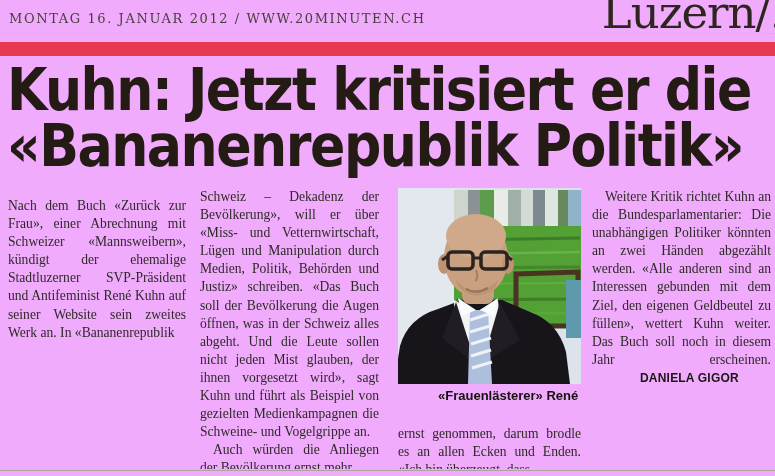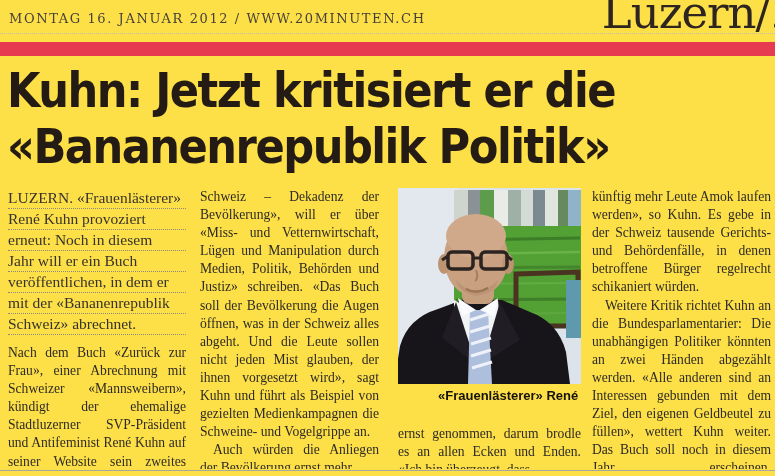--- a/index.html
+++ b/index.html
@@ -1,18 +1,18 @@
 <!DOCTYPE html>
 <html lang="de"><head>
 <meta charset="utf-8">
 <style>
   html,body{margin:0;padding:0;background:#ffffff;}
   #page{
     position:relative;width:775px;height:476px;overflow:hidden;
-    background:#fde047;font-family:"Liberation Serif",serif;color:#2c2824;
+    background:#f0abfc;font-family:"Liberation Serif",serif;color:#2c2824;
   }
   
   .dateline{
     position:absolute;left:9px;top:11px;
     font-family:"DejaVu Serif",serif;font-size:13px;letter-spacing:1.6px;
     color:#46403b;white-space:nowrap;
   }
   .masthead{
     position:absolute;right:-8px;top:-14px;
     font-family:"DejaVu Serif",serif;font-size:45px;font-weight:500;
@@ -23,21 +23,21 @@
     border-top:1px dotted #c2beba;
   }
   .red-bar{
     position:absolute;left:0;top:42px;width:775px;height:14px;
   }
   
   .headline{
     position:absolute;left:7px;top:62px;width:768px;
     font-family:"DejaVu Sans","Liberation Sans",sans-serif;
     font-stretch:condensed;font-weight:bold;
-    font-size:48px;line-height:56px;letter-spacing:-1.5px;
+    font-size:58px;line-height:56px;letter-spacing:-1.5px;
     color:#251b15;white-space:nowrap;
   }
   
   .col{position:absolute;top:188px;height:281px;overflow:hidden;}
   #col1{left:8px;width:178px;}
   #col2{left:200px;width:179px;}
   #col3{left:398px;width:183px;}
   #col4{left:592px;width:179px;}
 
   .lead-line{
@@ -77,29 +77,20 @@
   <div class="masthead">Luzern/.</div>
   <div class="dotted-rule"></div>
   <div class="red-bar" id="redbar" style="background: rgb(229, 58, 79);"></div>
 
   <div class="headline">
     <div>Kuhn: Jetzt kritisiert er die</div>
     <div>«Bananenrepublik Politik»</div>
   </div>
 
   <div class="col" id="col1">
-    <div>
-      <div class="lead-line">LUZERN. «Frauenlästerer»</div>
-      <div class="lead-line">René Kuhn provoziert</div>
-      <div class="lead-line">erneut: Noch in diesem</div>
-      <div class="lead-line">Jahr will er ein Buch</div>
-      <div class="lead-line">veröffentlichen, in dem er</div>
-      <div class="lead-line">mit der «Bananenrepublik</div>
-      <div class="lead-line">Schweiz» abrechnet.</div>
-    </div>
     <p class="body-p">Nach dem Buch «Zurück zur Frau», einer Abrechnung mit Schweizer «Mannsweibern», kündigt der ehemalige Stadtluzerner SVP-Präsident und Antifeminist René Kuhn auf seiner Website sein zweites Werk an. In «Bananenrepublik</p>
   </div>
 
   <div class="col" id="col2">
     <p class="body-p">Schweiz – Dekadenz der Bevölkerung», will er über «Miss- und Vetternwirtschaft, Lügen und Manipulation durch Medien, Politik, Behörden und Justiz» schreiben. «Das Buch soll der Bevölkerung die Augen öffnen, was in der Schweiz alles abgeht. Und die Leute sollen nicht jeden Mist glauben, der ihnen vorgesetzt wird», sagt Kuhn und führt als Beispiel von gezielten Medienkampagnen die Schweine- und Vogelgrippe an.</p>
     <p class="body-p indent">Auch würden die Anliegen der Bevölkerung ernst mehr</p>
   </div>
 
   <div class="col" id="col3">
     <div class="photo-wrap">
@@ -172,19 +163,18 @@
 
           <path d="M58 92 Q78 114 100 92 Q98 106 78 108 Q60 104 58 92" fill="#b08a6a" opacity="0.5"></path>
         </g>
       </svg>
     </div>
     <div class="photo-caption">«Frauenlästerer» René Kuhn.</div>
     <p class="body-p">ernst genommen, darum brodle es an allen Ecken und Enden. «Ich bin überzeugt, dass</p>
   </div>
 
   <div class="col" id="col4">
-    <p class="body-p">künftig mehr Leute Amok laufen werden», so Kuhn. Es gebe in der Schweiz tausende Gerichts- und Behördenfälle, in denen betroffene Bürger regelrecht schikaniert würden.</p>
     <p class="body-p indent"><span>Weitere Kritik richtet Kuhn an die Bundesparlamentarier: Die unabhängigen Politiker könnten an zwei Händen abgezählt werden. «Alle anderen sind an Interessen gebunden mit dem Ziel, den eigenen Geldbeutel zu füllen», wettert Kuhn weiter. Das Buch soll noch in diesem Jahr erscheinen.</span>
       <span class="byline">DANIELA GIGOR</span></p>
   </div>
 
   <div class="bottom-rule"></div>
 </div>
 
 </body></html>

